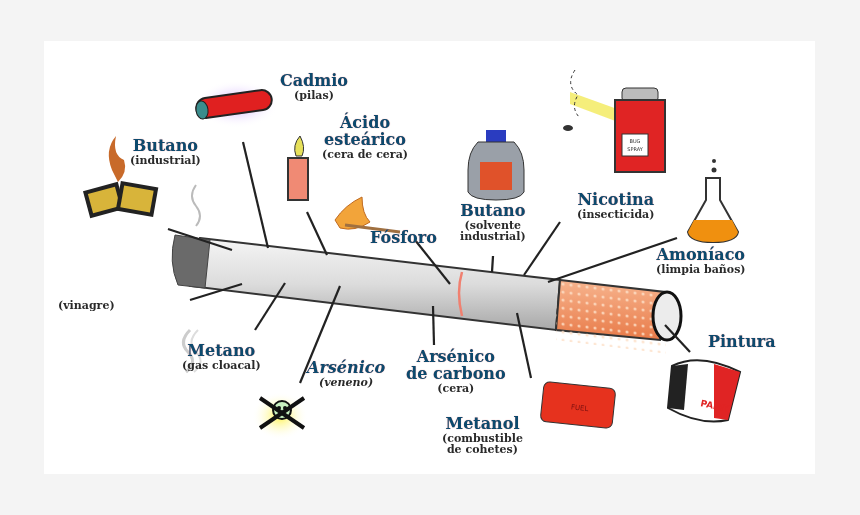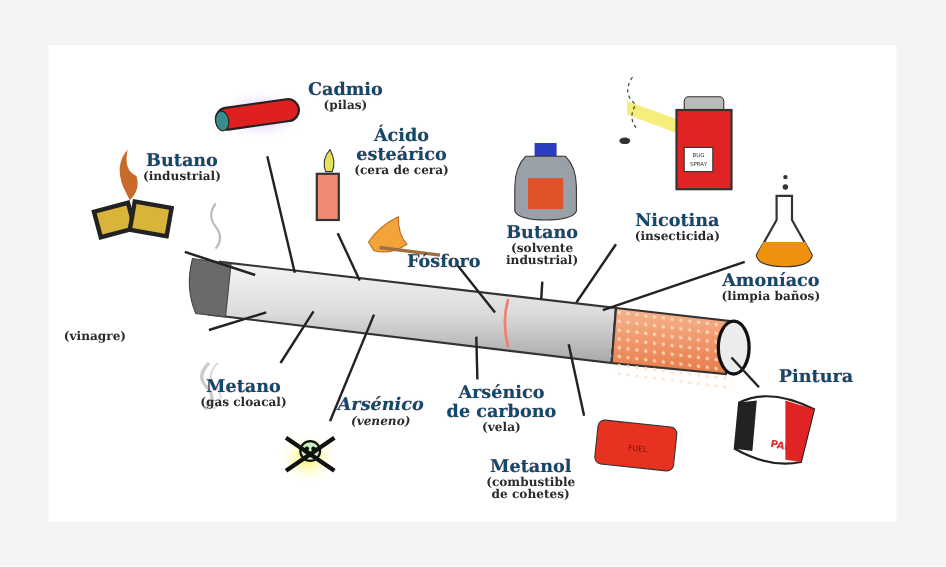--- a/index.html
+++ b/index.html
@@ -168,21 +168,21 @@
   <span class="name">Metano</span>
   <span class="desc">(gas cloacal)</span>
 </div>
 <div class="label" style="left:307px;top:360px;font-style:italic;">
   <span class="name">Arsénico</span>
   <span class="desc">(veneno)</span>
 </div>
 <div class="label" style="left:406px;top:349px;">
   <span class="name">Arsénico</span>
   <span class="name">de carbono</span>
-  <span class="desc">(vela)</span>
+  <span class="desc">(cera)</span>
 </div>
 <div class="label" style="left:442px;top:416px;">
   <span class="name">Metanol</span>
   <span class="desc">(combustible</span>
   <span class="desc">de cohetes)</span>
 </div>
 <div class="label" style="left:708px;top:334px;">
   <span class="name">Pintura</span>
 </div>
 

